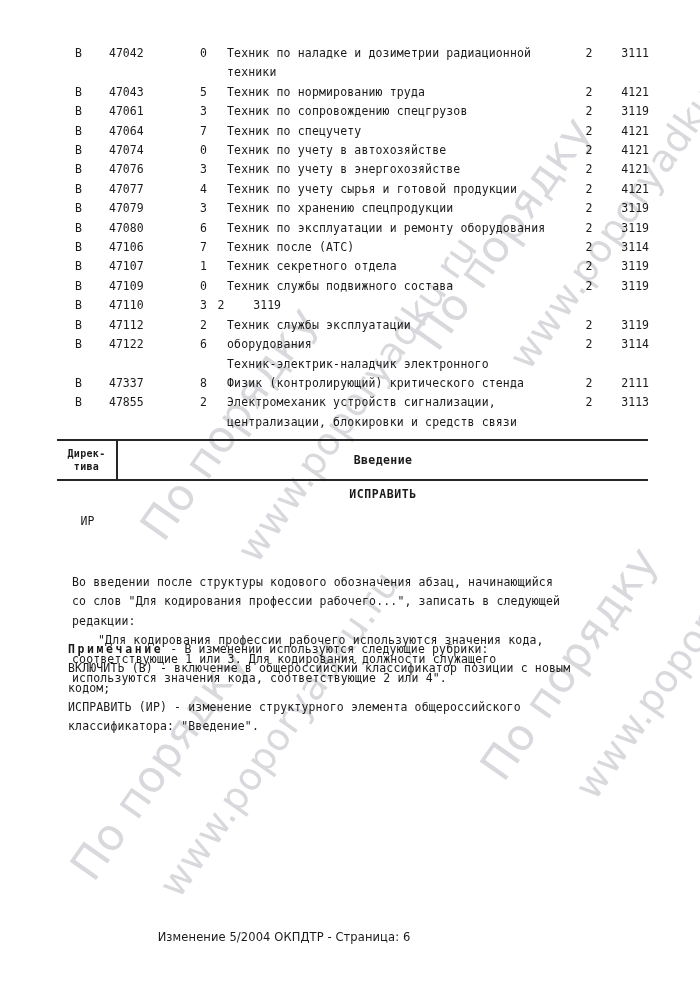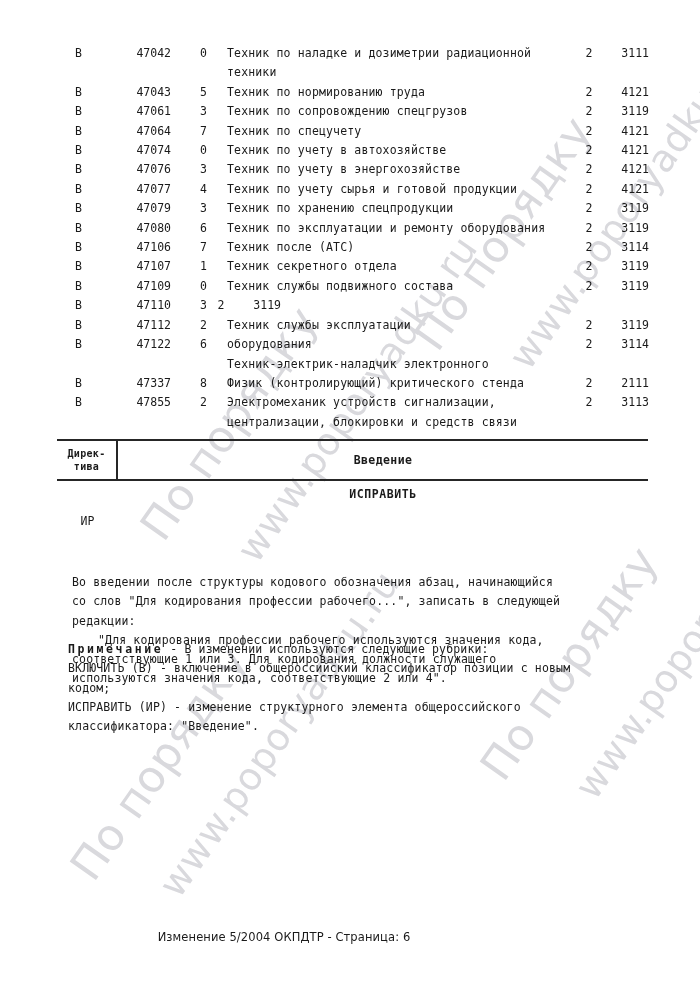--- a/index.html
+++ b/index.html
@@ -63,21 +63,21 @@
   .c-mark {
     width: 26px;
     flex: 0 0 26px;
     text-align: left;
     padding-left: 18px;
     box-sizing: content-box;
   }
   .c-code {
     width: 62px;
     flex: 0 0 62px;
-    text-align: right;
+    text-align: left;
     padding-left: 8px;
   }
   .c-chk {
     width: 26px;
     flex: 0 0 26px;
     text-align: right;
     padding-left: 10px;
   }
   .c-name {
     flex: 1 1 auto;

